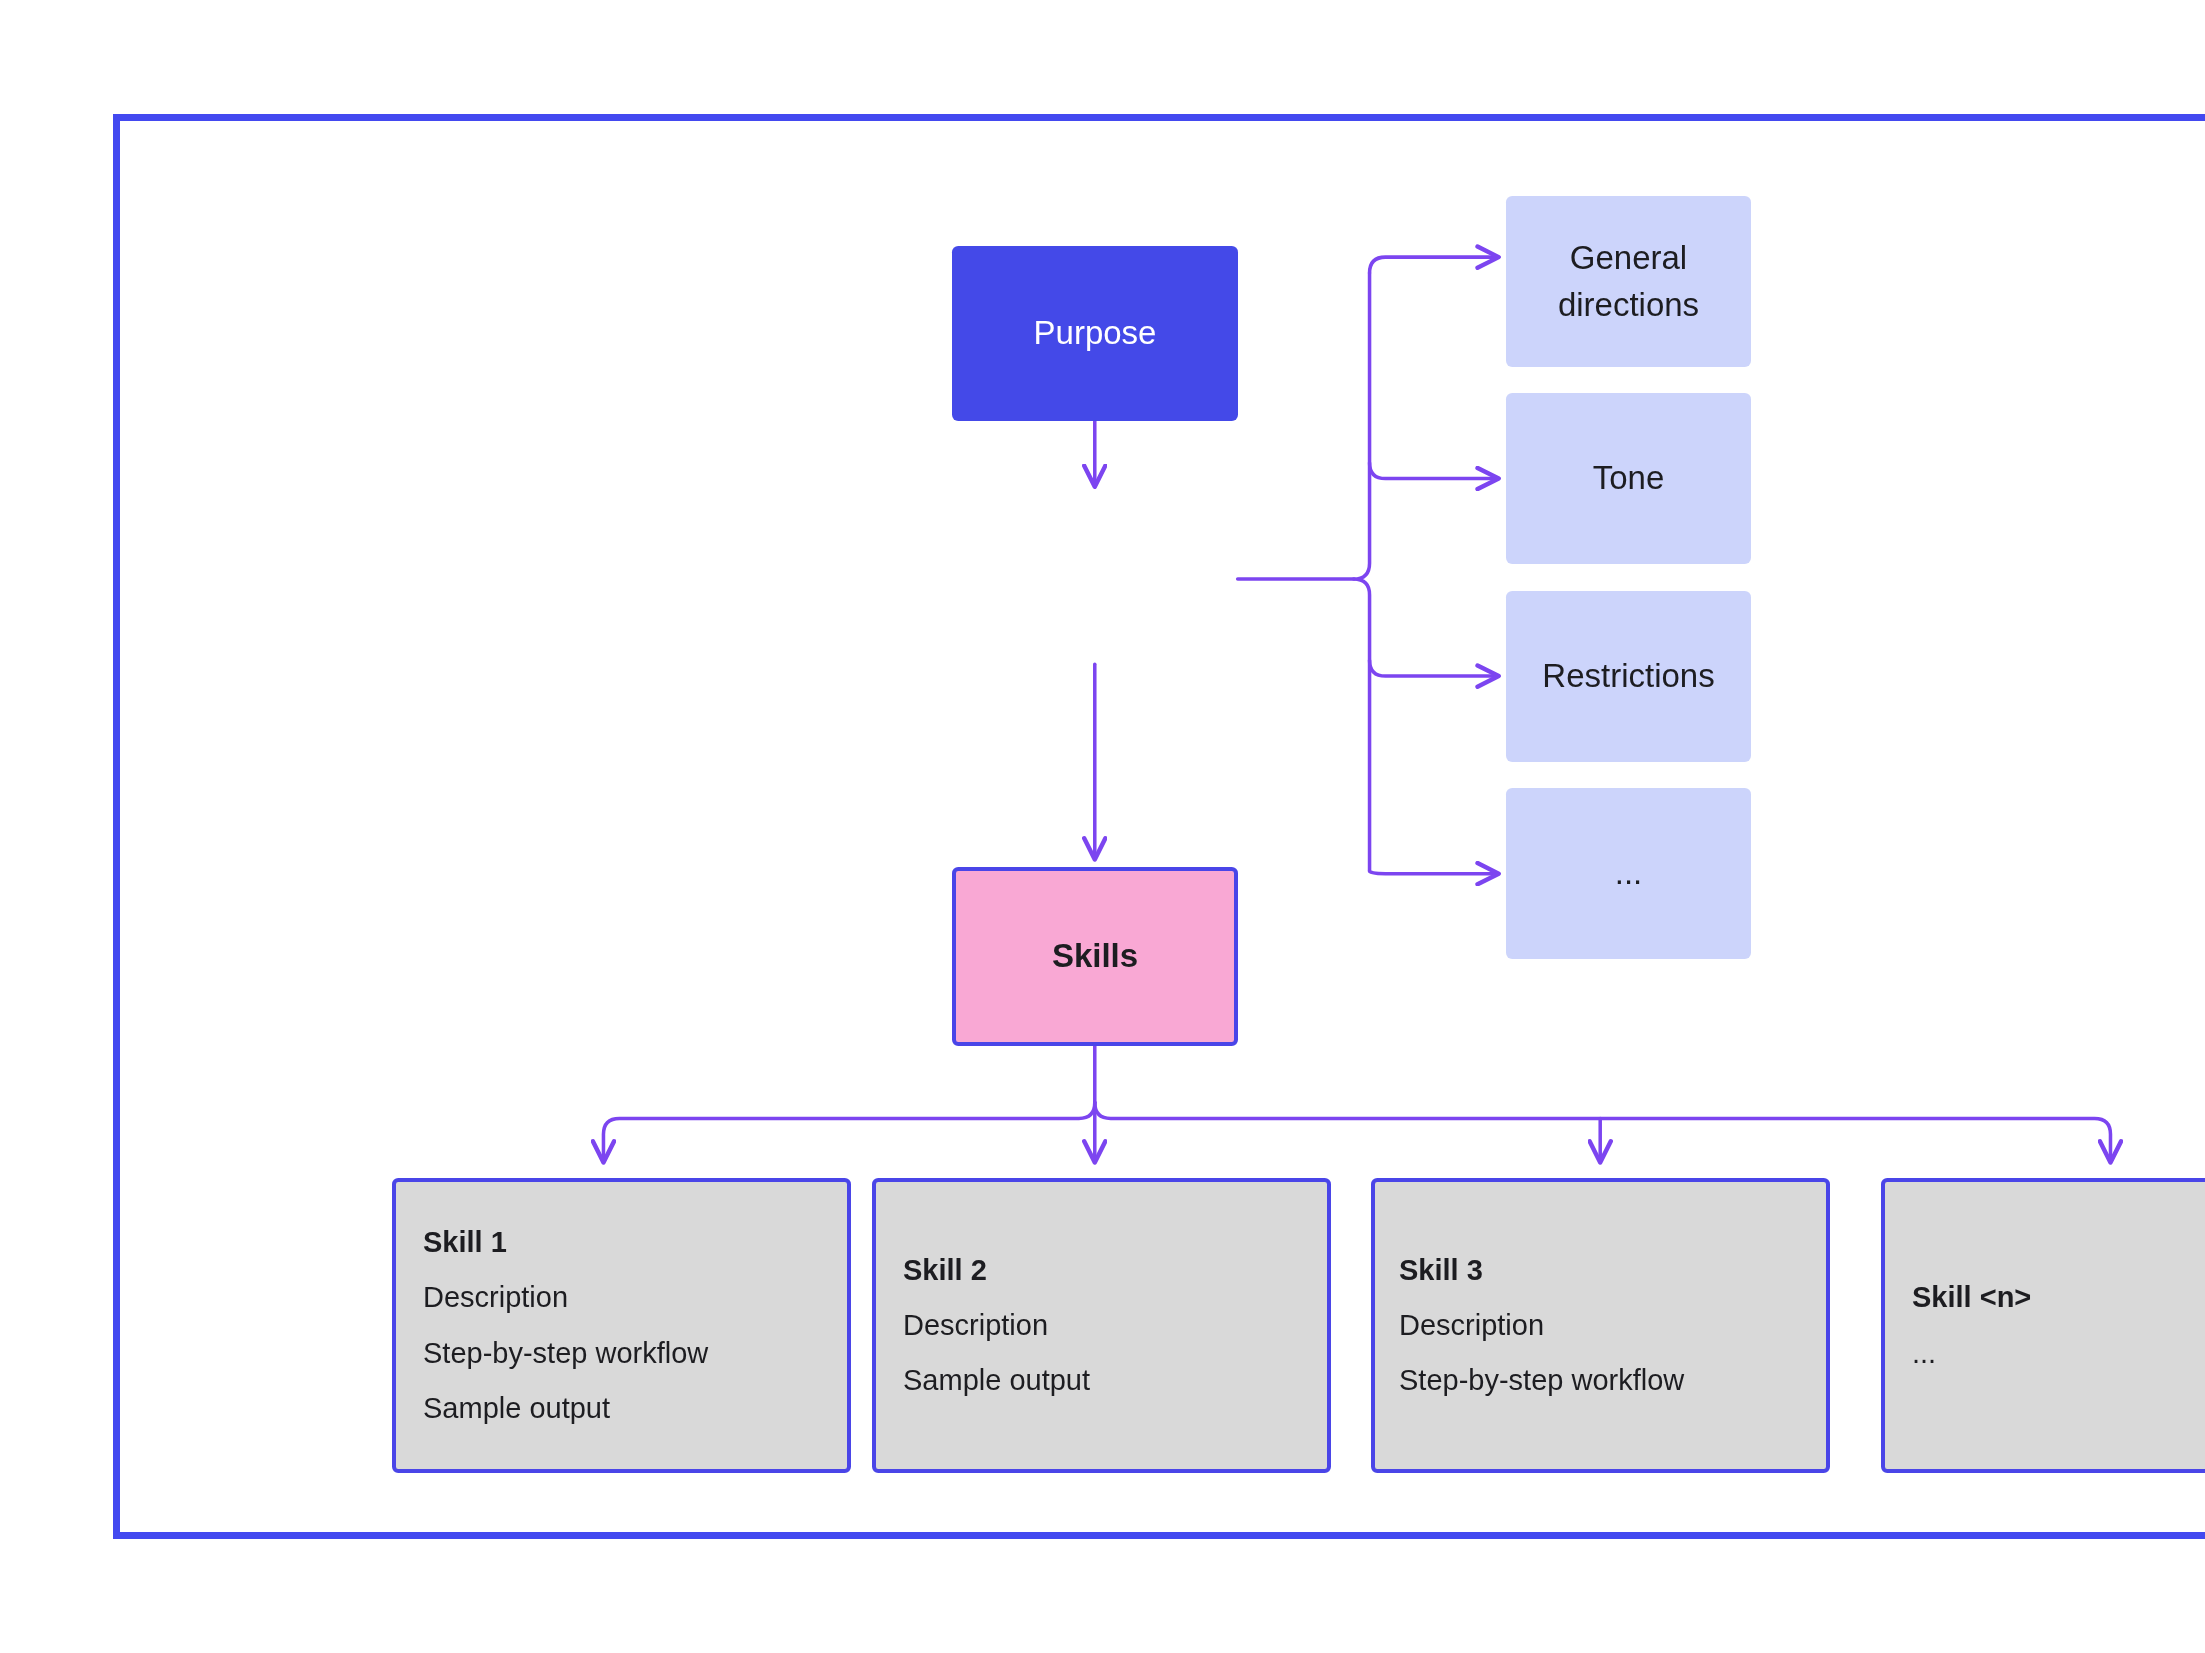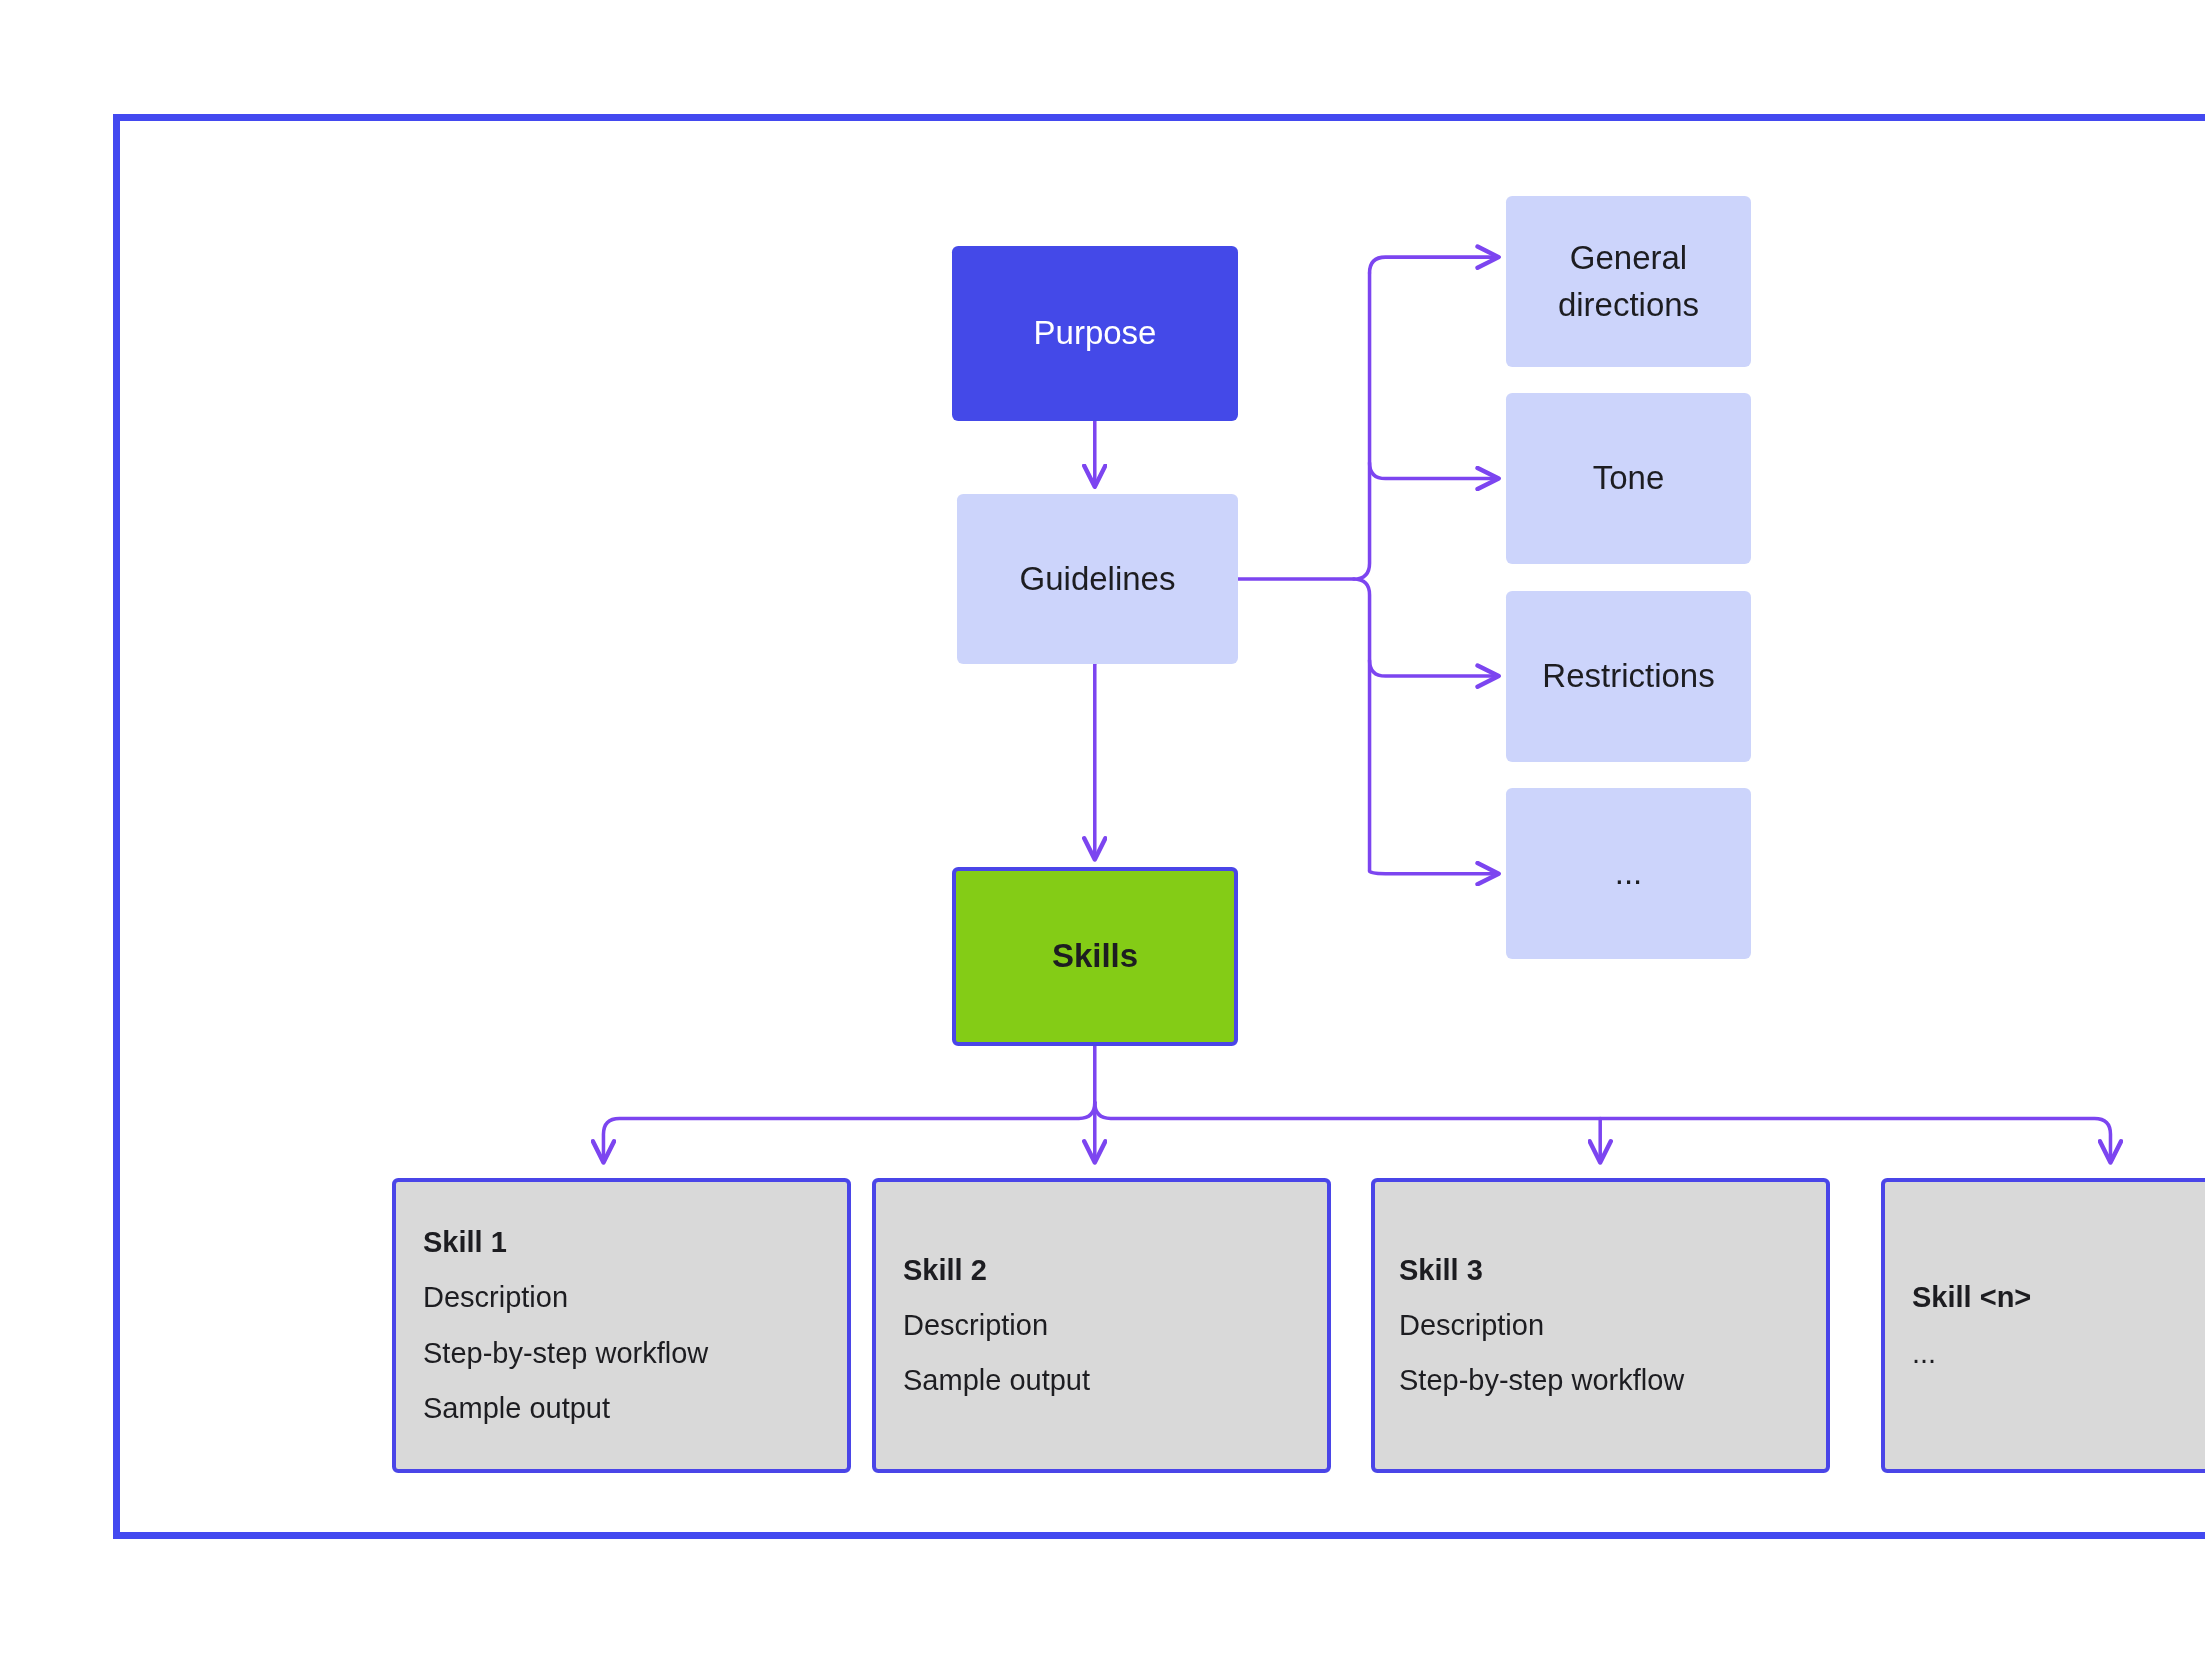--- a/index.html
+++ b/index.html
@@ -13,21 +13,21 @@
         border-radius:6.2px;box-sizing:border-box;text-align:center;color:#1d1d21;}
   .node .lbl{line-height:1.42;white-space:pre-line;}
 
   
   #node-purpose{left:952px;top:246px;width:286px;height:175px;background:#4449e8;color:#ffffff;}
   #node-purpose .lbl{font-size:33px;}
 
   #node-guidelines{left:957px;top:494px;width:281px;height:170px;background:#ccd4fb;}
   #node-guidelines .lbl{font-size:33px;}
 
-  #node-skills{left:952px;top:867px;width:286px;height:179px;background:#84cc16;
+  #node-skills{left:952px;top:867px;width:286px;height:179px;background:#f9a8d4;
                border:4px solid #4a45e8;}
   #node-skills .lbl{font-size:33px;font-weight:bold;}
 
   
   .detail{left:1506px;width:245px;background:#ccd4fb;}
   .detail .lbl{font-size:33px;}
   #detail-0{top:196px;height:171px;}
   #detail-1{top:393px;height:171px;}
   #detail-2{top:591px;height:171px;}
   #detail-3{top:788px;height:171px;}
@@ -78,23 +78,20 @@
       <path d="M2482,2500 L2482,2632" marker-end="url(#ah)"></path>
       <path d="M2482,2500 Q2482,2536 2518,2536 L4749,2536 Q4785,2536 4785,2572 L4785,2632" marker-end="url(#ah)"></path>
       <path d="M3628,2536 L3628,2632" marker-end="url(#ah)"></path>
     </g>
   </svg>
 
   <div class="node" id="node-purpose">
     <span class="lbl">Purpose</span>
   </div>
 
-  <div class="node" id="node-guidelines">
-    <span class="lbl">Guidelines</span>
-  </div>
 
   <div class="node" id="node-skills">
     <span class="lbl">Skills</span>
   </div>
 
   <div class="node detail" id="detail-0">
     <span class="lbl">General
 directions</span>
   </div>
   <div class="node detail" id="detail-1">

